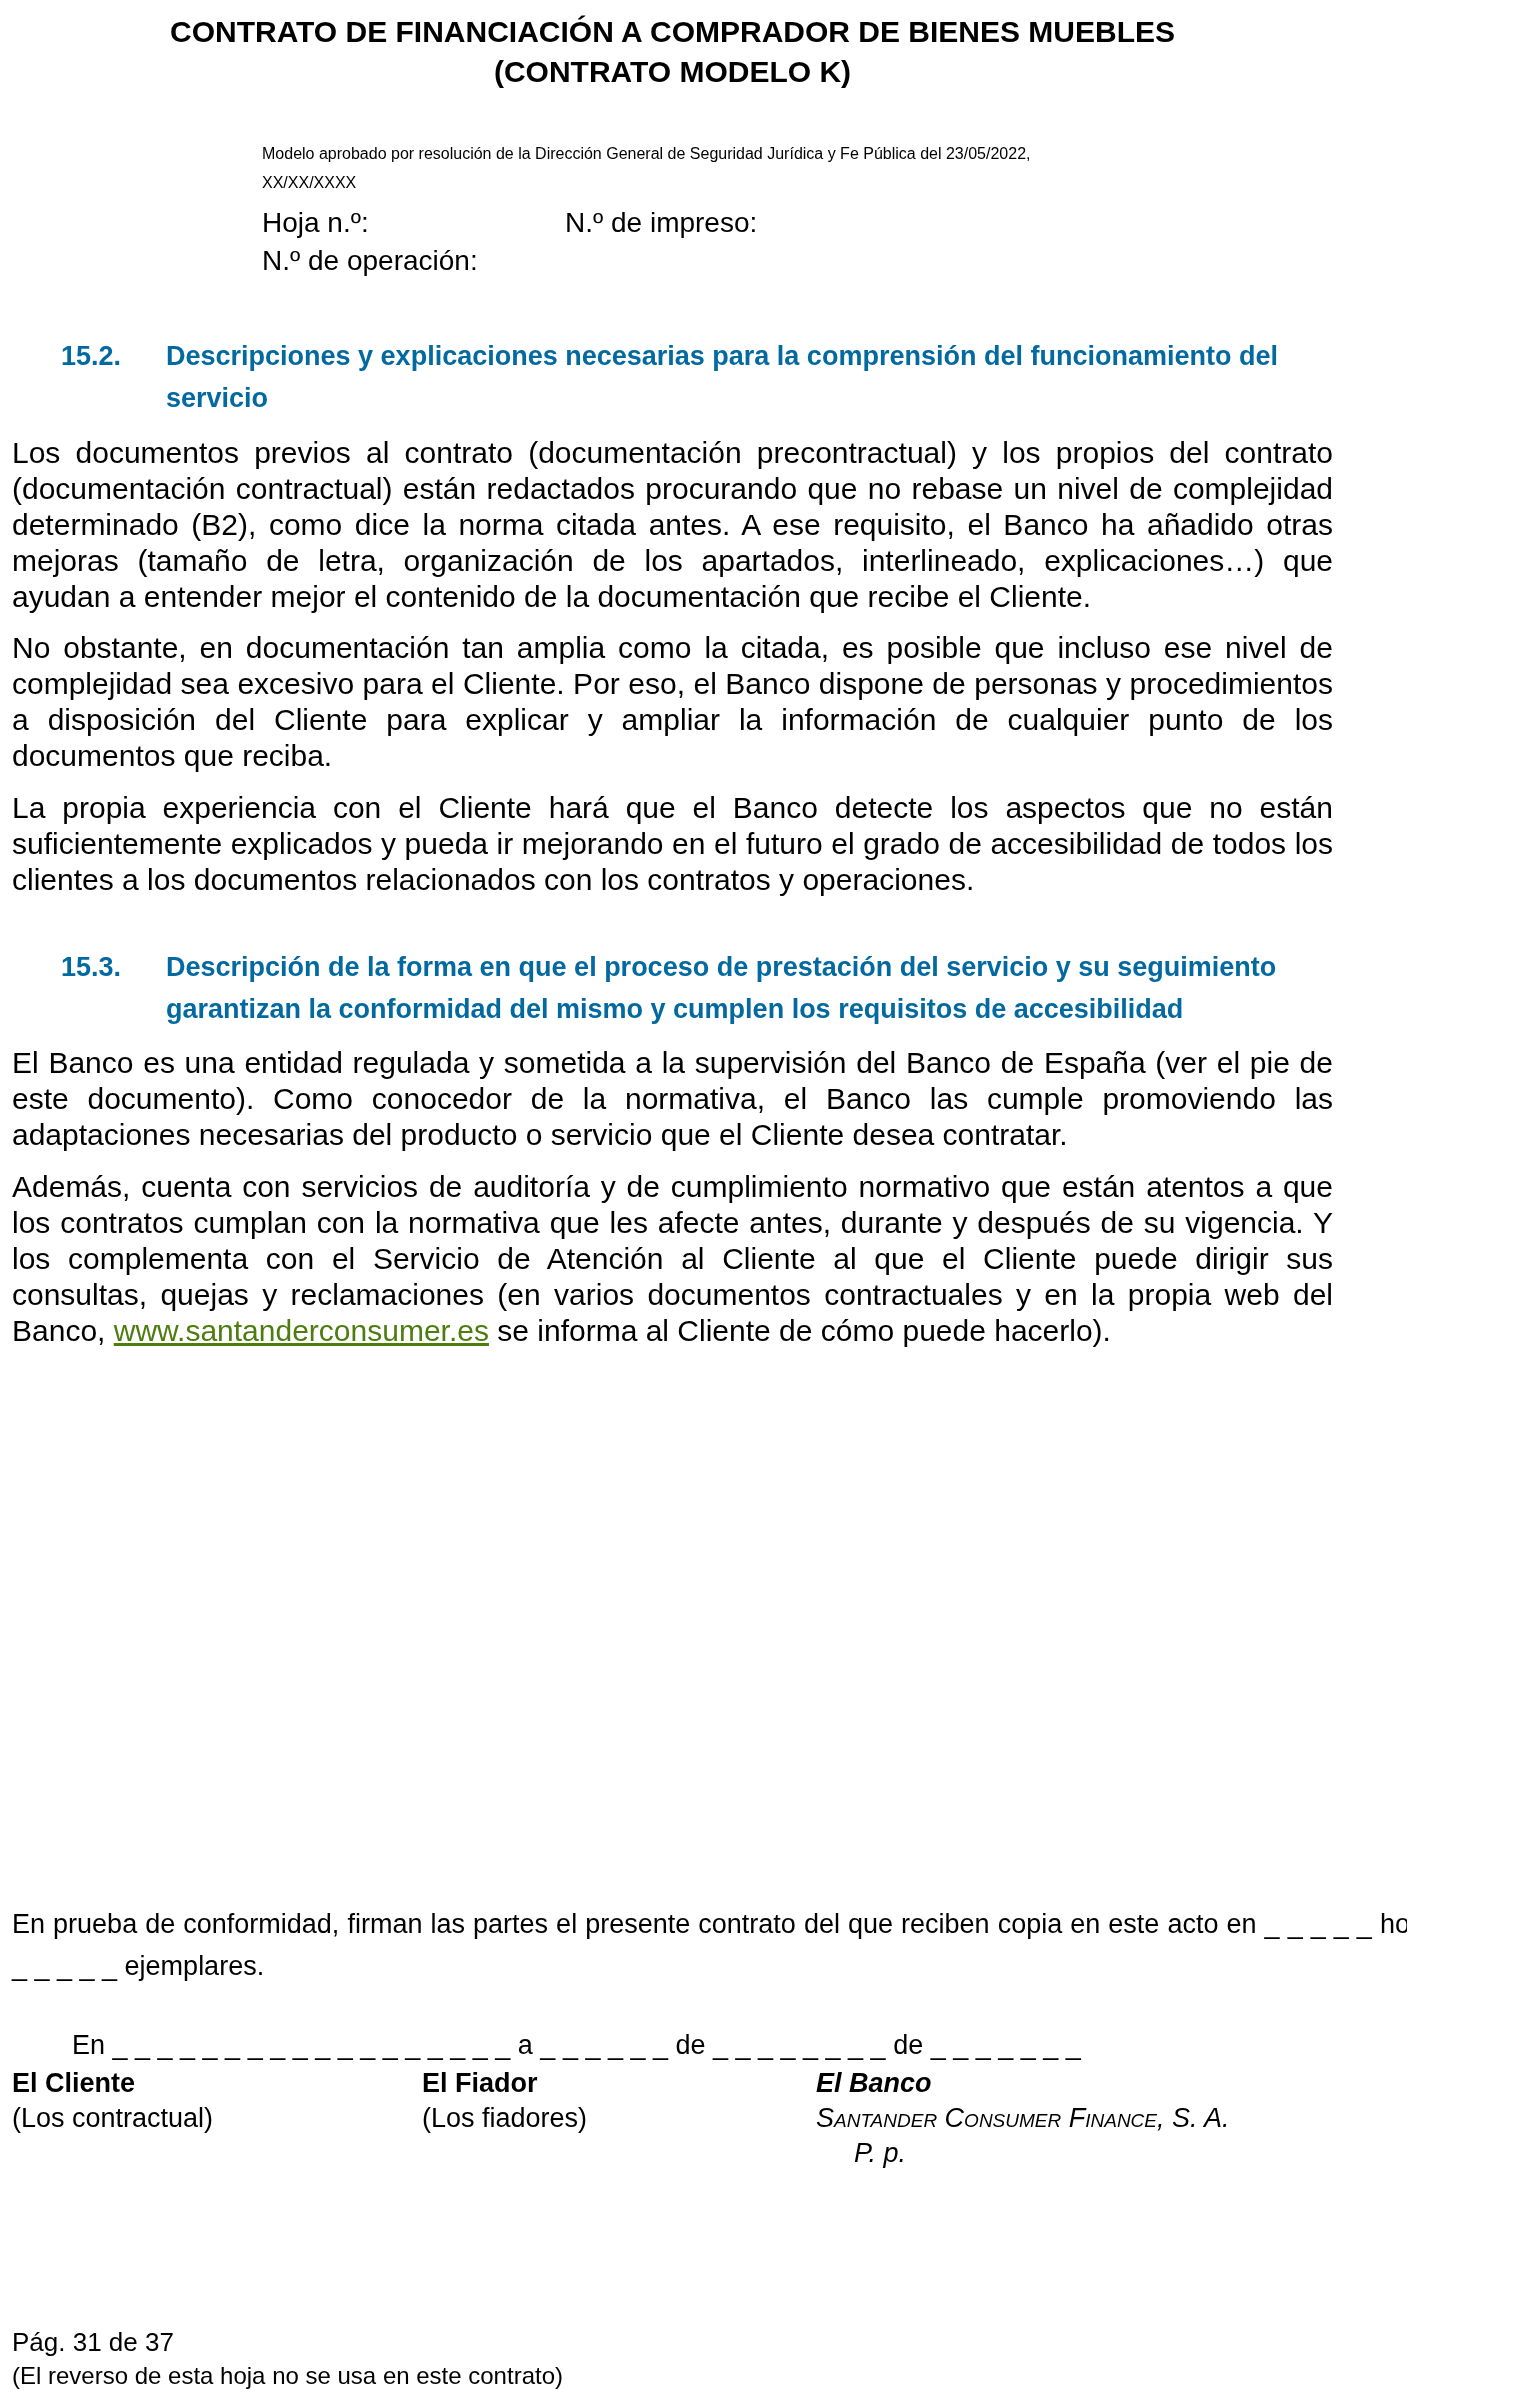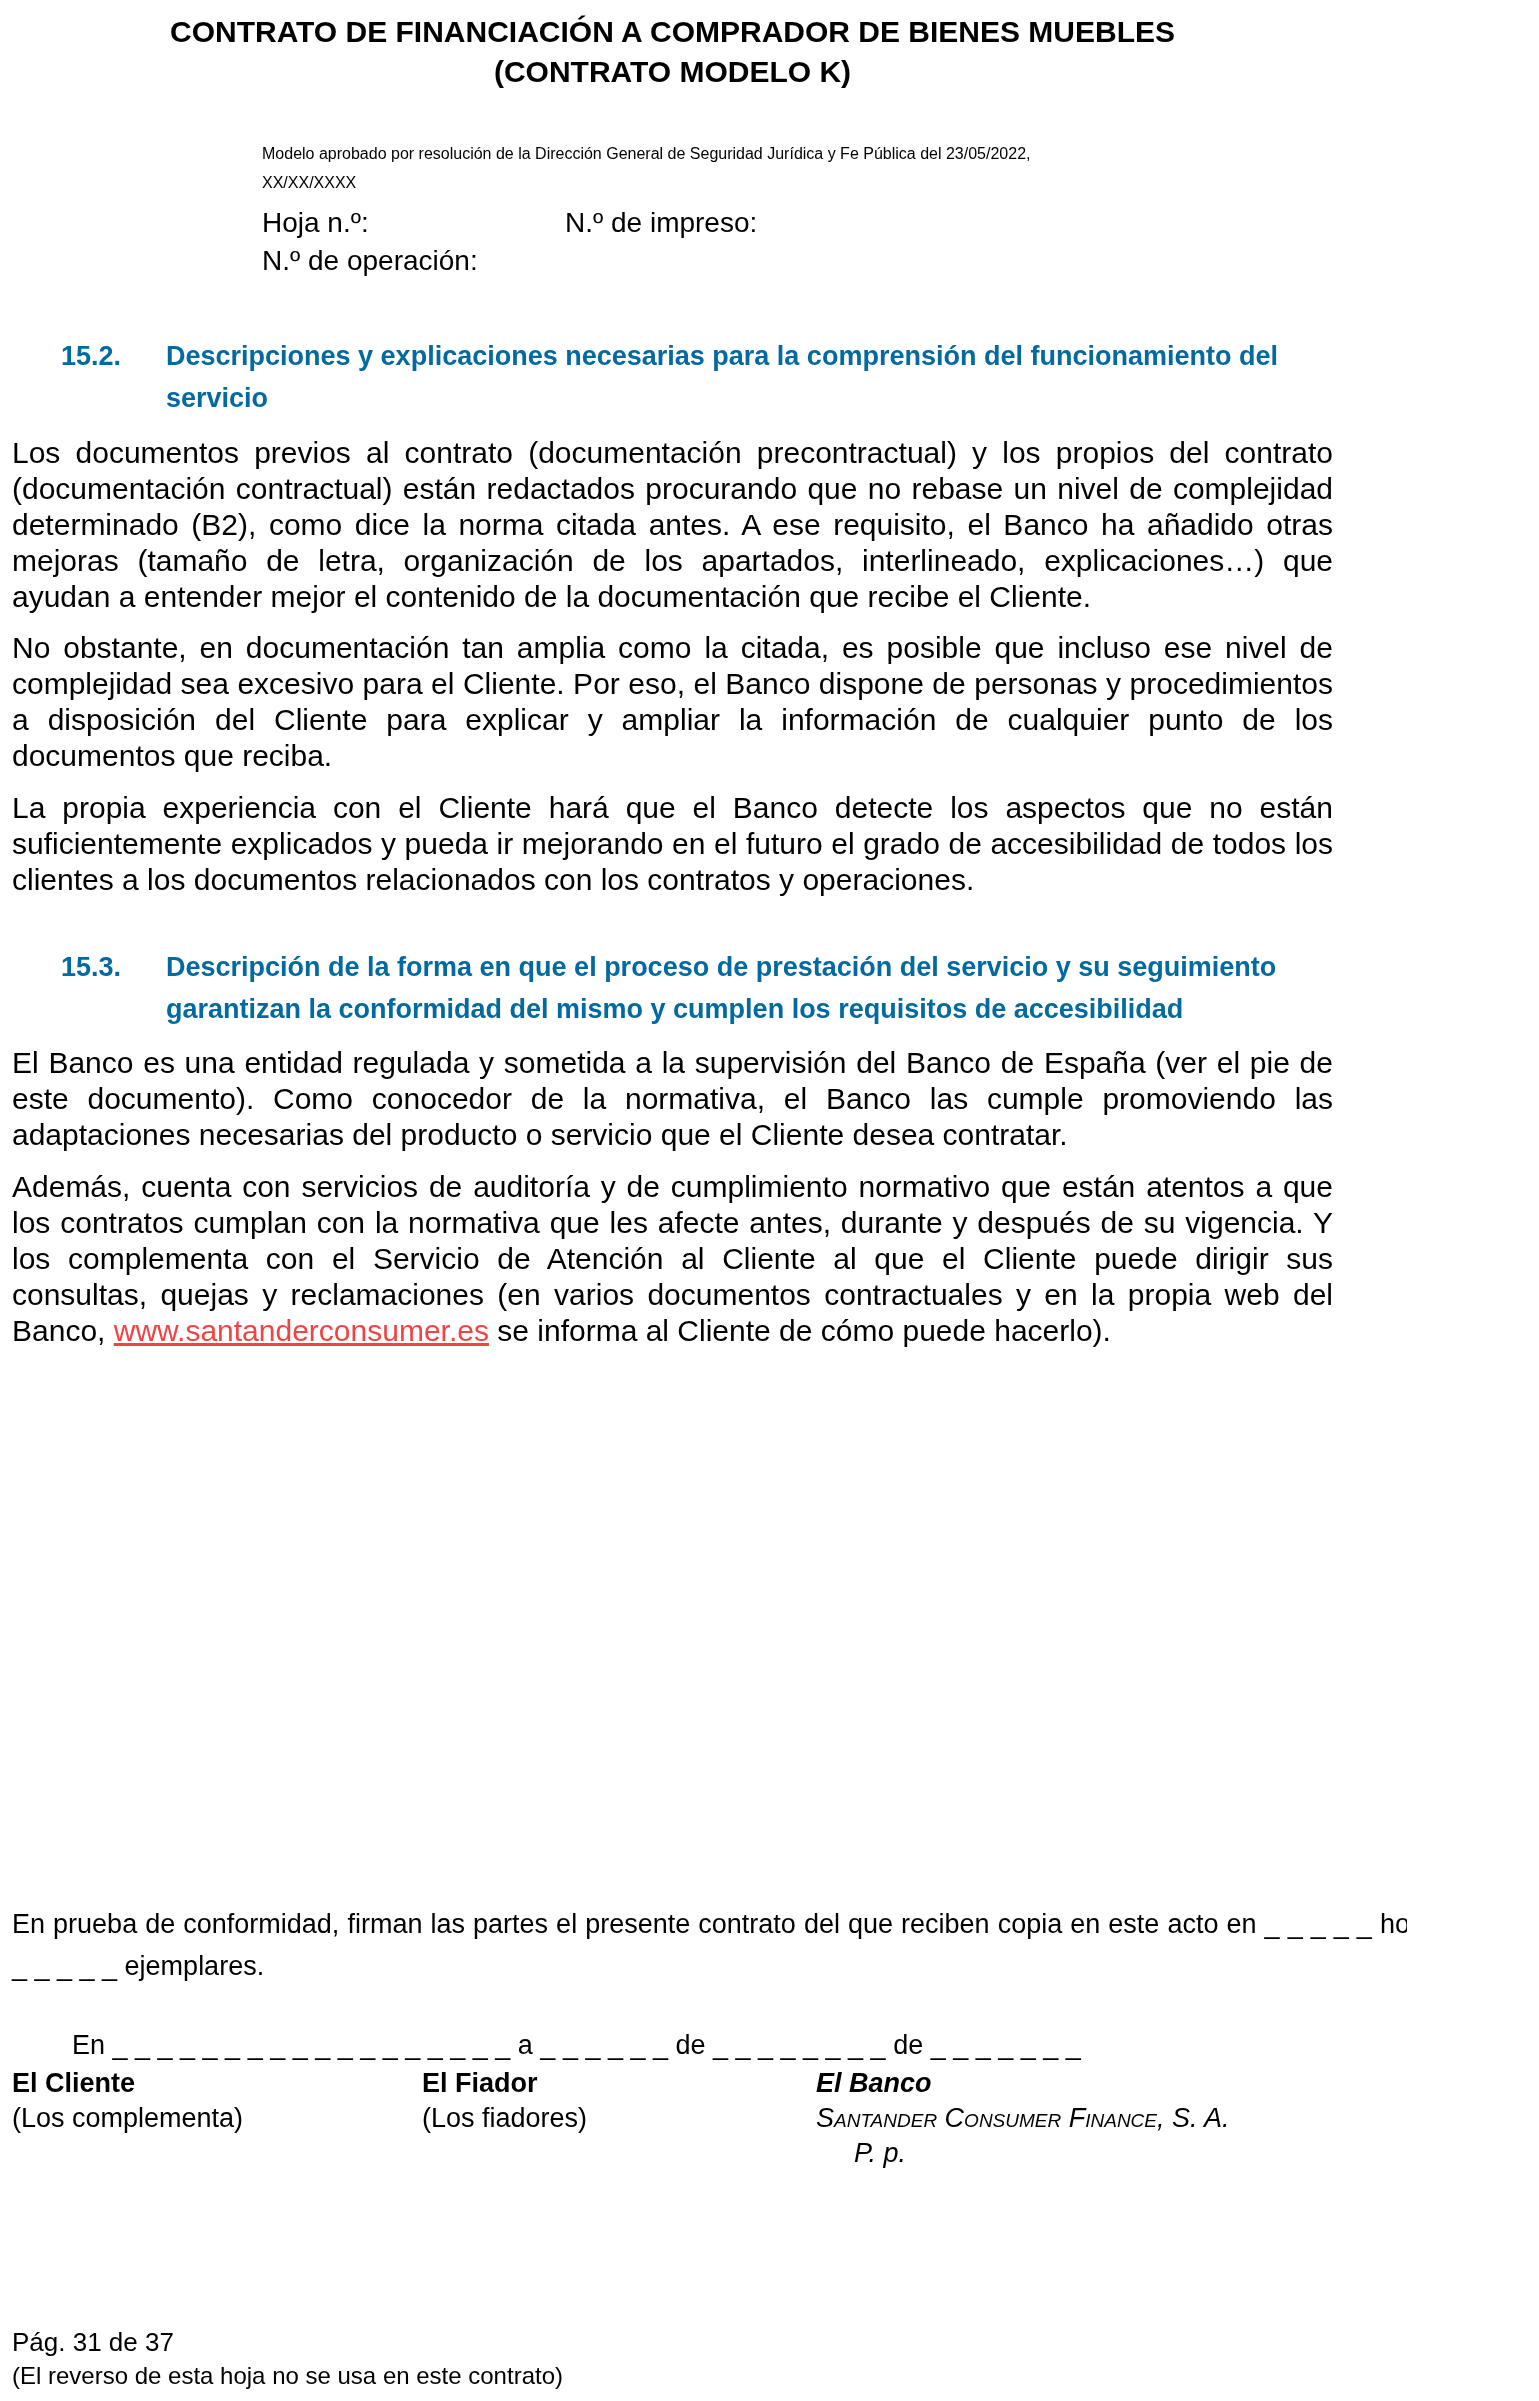--- a/index.html
+++ b/index.html
@@ -42,21 +42,21 @@
   .sec-title { width: 1151px; }
   .section-152 { margin-top: 55px; }
   .section-153 { margin-top: 48px; }
   .body-para {
     margin: 15.6px 0 0 0;
     font-size: 30px;
     line-height: 36px;
     text-align: justify;
   }
   .link {
-    color: #ef4444;
+    color: #4d7c0f;
     cursor: pointer;
   }
   .closing {
     position: absolute;
     left: 12px;
     top: 1903px;
     width: 1454px;
     font-size: 27px;
     line-height: 42px;
   }
@@ -123,21 +123,21 @@
       <span>Además, cuenta con servicios de auditoría y de cumplimiento normativo que están atentos a que los contratos cumplan con la normativa que les afecte antes, durante y después de su vigencia. Y los complementa con el Servicio de Atención al Cliente al que el Cliente puede dirigir sus consultas, quejas y reclamaciones (en varios documentos contractuales y en la propia web del Banco, </span><a class="link" href="#">www.santanderconsumer.es</a><span> se informa al Cliente de cómo puede hacerlo).</span>
     </p>
   </div>
 
   <div class="closing">
     <p class="conformity">En prueba de conformidad, firman las partes el presente contrato del que reciben copia en este acto en _ _ _ _ _ hojas y  _ _ _ _ _ ejemplares.</p>
     <div class="place-date">En _ _ _ _ _ _ _ _ _ _ _ _ _ _ _ _ _ _ a _ _ _ _ _ _  de _ _ _ _ _ _ _ _ de _ _ _ _ _ _ _</div>
     <div class="sig-row">
       <div class="sig-col sig-col-client">
         <div class="sig-title">El Cliente</div>
-        <div class="sig-sub">(Los complementa)</div>
+        <div class="sig-sub">(Los contractual)</div>
       </div>
       <div class="sig-col sig-col-guarantor">
         <div class="sig-title">El Fiador</div>
         <div class="sig-sub">(Los fiadores)</div>
       </div>
       <div class="sig-col sig-col-bank">
         <div class="sig-title">El Banco</div>
         <div class="sig-sub bank-name">Santander Consumer Finance, S. A.</div>
         <div class="sig-pp">P. p.</div>
       </div>

